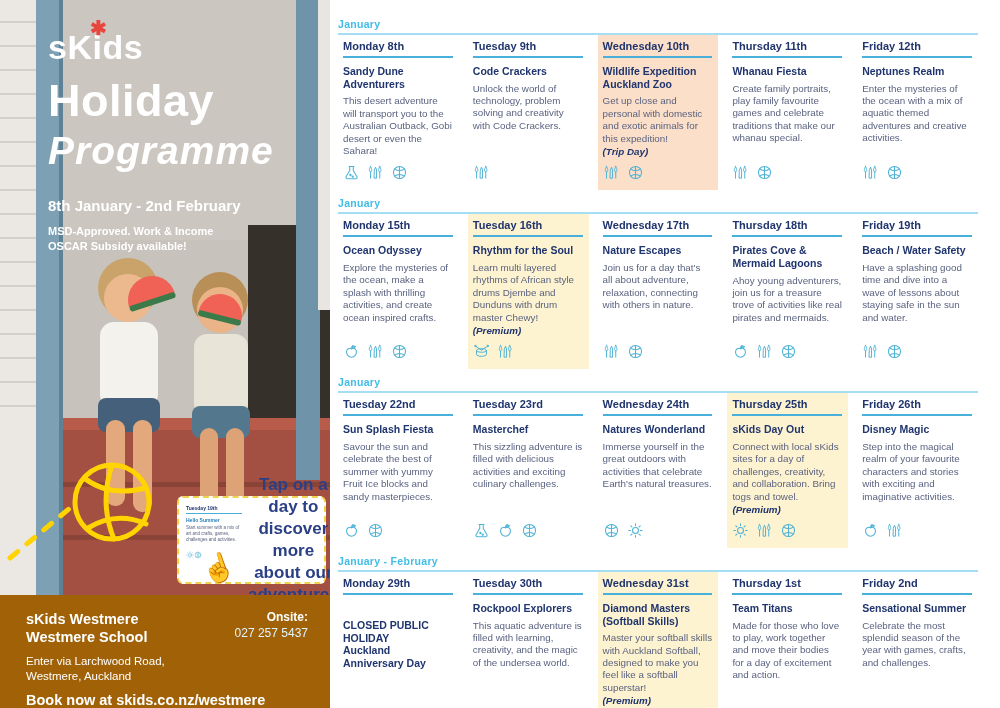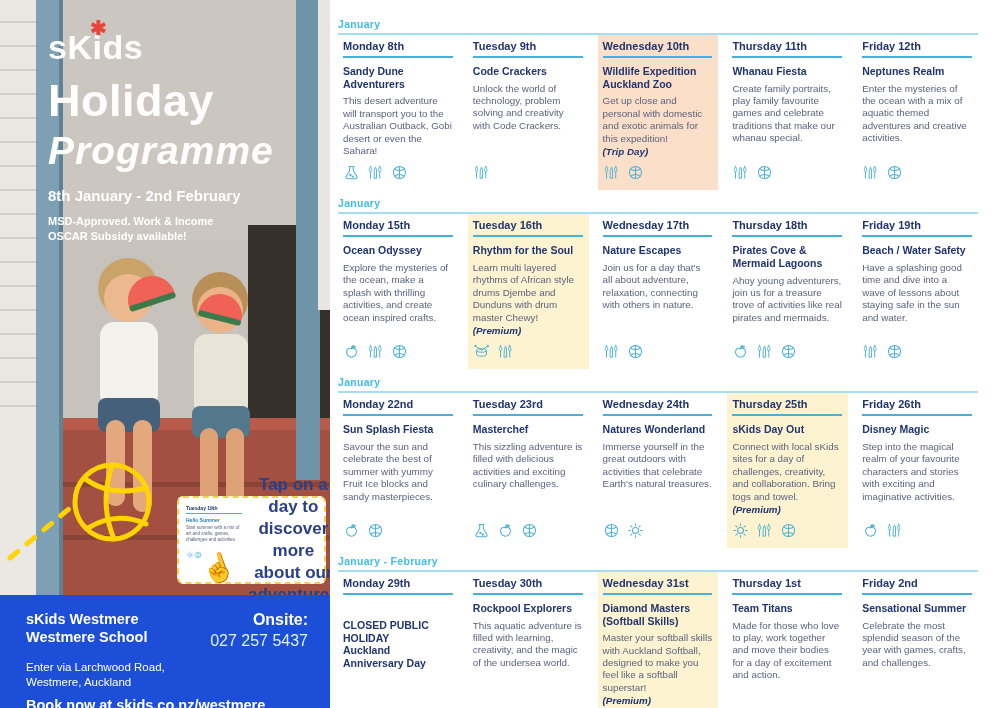--- a/index.html
+++ b/index.html
@@ -11,42 +11,42 @@
   .left-panel { position:absolute; left:0; top:0; width:330px; height:708px; }
   .photo { position:relative; width:330px; height:595px; overflow:hidden; background:#c8c2bc; }
   .photo svg.scene { position:absolute; inset:0; }
 
   .hero-text { position:absolute; left:48px; top:28px; color:#fff; }
   .logo { position:relative; font-size:34px; font-weight:700; letter-spacing:.5px; }
   .logo .ast { position:absolute; left:42px; top:-12px; color:#e8453c; font-size:20px; font-weight:700; }
   .hero-title1 { font-size:45px; font-weight:700; letter-spacing:.5px; margin-top:8px; }
   .hero-title2 { font-family:Liberation Sans, sans-serif; font-style:italic; font-size:39px;
     font-weight:700; margin-top:2px; letter-spacing:1px; }
-  .hero-date { font-size:15px; font-weight:600; margin-top:14px; }
+  .hero-date { font-size:15px; font-weight:600; margin-top:24px; }
   .hero-msd { font-size:11px; font-weight:700; margin-top:10px; line-height:1.35; white-space:pre-line; }
 
   .callout { position:absolute; left:177px; top:496px; width:149px; height:88px; background:#fff;
     border:2px dashed #f2d24b; border-radius:6px; display:flex; padding:5px; gap:4px; }
   .mini-card { width:60px; flex:none; padding:2px; position:relative; }
   .mini-day { font-size:5px; font-weight:800; color:#20356e; border-bottom:1.5px solid #49b0dc; padding-bottom:2px; }
   .mini-title { font-size:5px; font-weight:800; color:#2a7fb8; margin-top:3px; }
   .mini-body { font-size:4.5px; color:#5a6280; line-height:1.3; margin-top:2px; }
   .mini-icons { color:#4fb3d6; margin-top:2px; }
   .mini-icons svg { width:8px; height:8px; }
   .hand { position:absolute; left:18px; bottom:-8px; font-size:27px; color:#f2b96e;
     transform:rotate(-18deg); text-shadow:0 0 1px #d99c4e; }
   .tap-text { flex:1; display:flex; align-items:center; text-align:center; font-size:17px;
     font-weight:800; color:#2a3f85; line-height:1.3; }
 
   
-  .left-footer { position:absolute; left:0; top:595px; width:330px; height:113px; background:#1d4ed8;
+  .left-footer { position:absolute; left:0; top:595px; width:330px; height:113px; background:#a16207;
     color:#fff; padding:15px 22px 10px 26px; }
   .lf-row1 { display:flex; justify-content:space-between; }
   .lf-name { font-size:14.5px; font-weight:800; line-height:1.25; white-space:pre-line; }
-  .lf-onsite { text-align:right; font-size:16px; line-height:1.3; }
+  .lf-onsite { text-align:right; font-size:12px; line-height:1.3; }
   .lf-onsite .lbl { font-weight:800; }
   .lf-onsite .ph { color:#dff4fd; }
   .lf-addr { font-size:11.5px; margin-top:8px; line-height:1.3; white-space:pre-line; }
   .lf-book { font-size:14.5px; font-weight:800; margin-top:8px; }
 
   
   .right-panel { position:absolute; left:338px; top:0; width:640px; height:708px; padding-top:18px; }
   .week { margin-bottom:7px; }
   .month-label { font-size:10.5px; font-weight:800; color:#41bde8; letter-spacing:.3px; margin-bottom:3px; }
   .month-line { height:2px; background:#a5def2; }
@@ -457,21 +457,21 @@
               </div>
   </div>
 </div>
   </section>
 
   <section class="week">
     <div class="month-label">January</div>
     <div class="month-line"></div>
     <div class="days">
   <div class="day">
-    <div class="day-header">Monday 22nd</div>
+    <div class="day-header">Tuesday 22nd</div>
     <h4 class="day-title">Sun Splash Fiesta</h4>
     <p class="day-body">Savour the sun and celebrate the best of summer with yummy Fruit Ice blocks and sandy masterpieces.</p>
 
     <div class="day-icons">
                 <span class="mini-icon">
                   <svg viewBox="0 0 24 24" fill="none" stroke="currentColor" stroke-width="1.5" stroke-linecap="round" stroke-linejoin="round">
                     <path d="M12 8.2C8.8 6.4 5 8.4 5 12.6 5 16.6 8 20 12 20s7-3.4 7-7.4c0-4.2-3.8-6.2-7-4.4z"></path>
                     <path d="M12 8.2c0-2.2.9-3.7 2.3-4.7"></path>
                     <path d="M12.6 5.8c1.6-1.5 3.6-1.7 5-.6-1 1.6-3 2.1-5 .6z"></path>
                   </svg>

